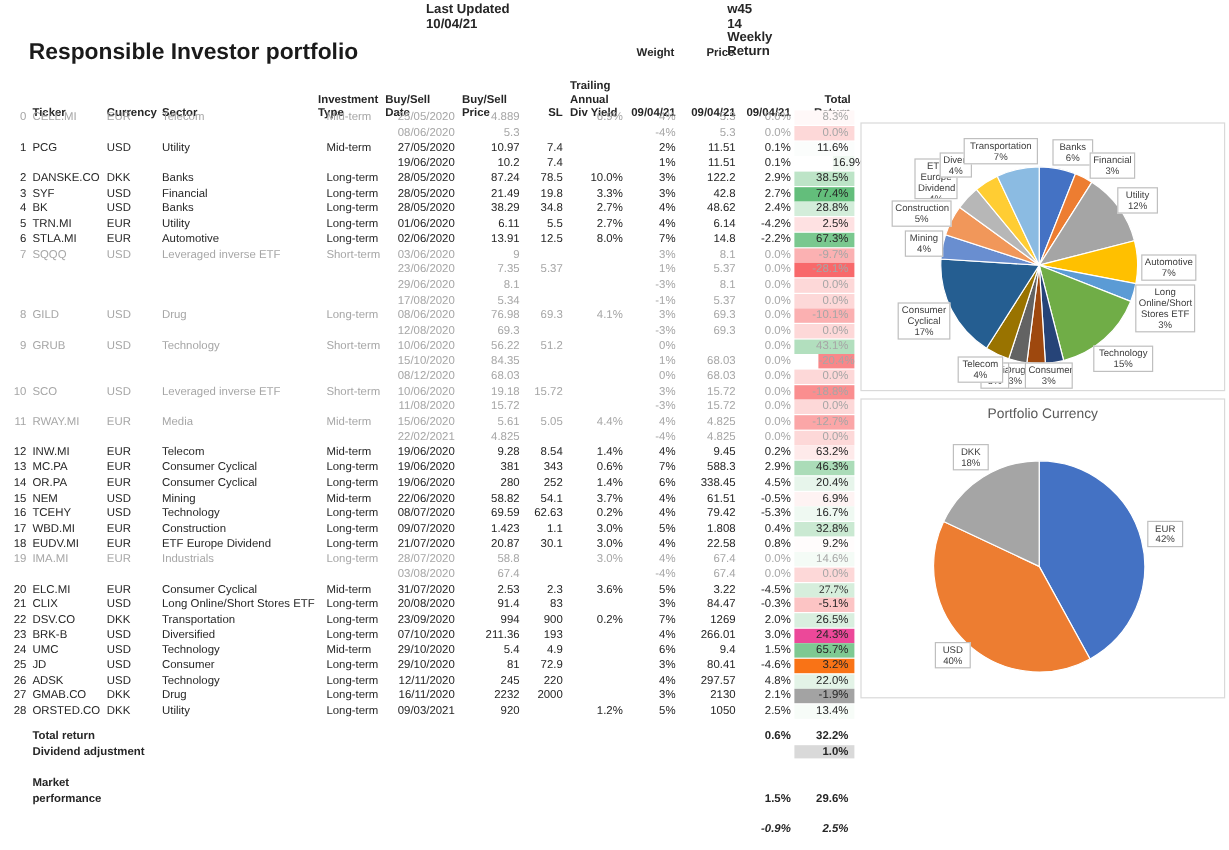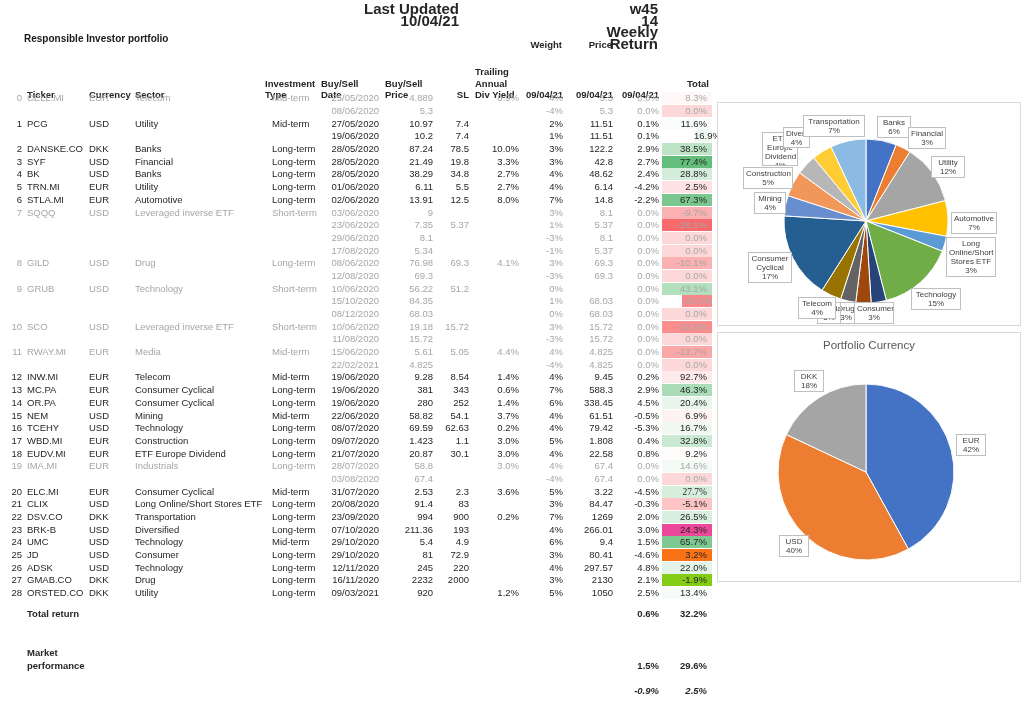--- a/index.html
+++ b/index.html
@@ -1,19 +1,19 @@
 <!DOCTYPE html>
 <html><head>
 <meta charset="utf-8">
 <style>
   html,body{margin:0;padding:0;background:#fff;}
   #root{position:relative;width:1024px;height:708px;background:#fff;overflow:hidden;
         font-family:"Liberation Sans",sans-serif;color:#262626;}
-  #title{position:absolute;left:24px;top:33px;font-size:10px;font-weight:bold;color:#1a1a1a;}
-  .hnote{position:absolute;text-align:right;font-size:15px;font-weight:bold;line-height:11.5px;}
+  #title{position:absolute;left:24px;top:33px;font-size:19px;font-weight:bold;color:#1a1a1a;}
+  .hnote{position:absolute;text-align:left;font-size:11px;font-weight:bold;line-height:11.5px;}
   .hlabel{position:absolute;font-size:9.5px;font-weight:bold;text-align:right;}
   .grid{display:grid;grid-template-columns:16px 62px 46px 130px 56px 64px 54px 36px 50px 44px 50px 46px 50px;}
   #thead{position:absolute;left:8px;top:46px;width:704px;align-items:end;
          font-size:9.5px;font-weight:bold;line-height:11.5px;}
   #thead .hc{padding:0 3px;margin-top:20px;}
   #tlines{position:absolute;left:8px;top:92px;width:704px;}
   .line{height:12.7px;align-items:center;font-size:9.5px;line-height:12px;white-space:nowrap;}
   .inactive{color:#A6A6A6;}
   .cl{text-align:left;padding-left:3px;overflow:visible;}
   .cr{text-align:right;padding-right:3px;}
@@ -409,21 +409,21 @@
         <div class="cl">EUR</div>
         <div class="cl">Telecom</div>
         <div class="cl pad">Mid-term</div>
         <div class="cr">19/06/2020</div>
         <div class="cr">9.28</div>
         <div class="cr">8.54</div>
         <div class="cr">1.4%</div>
         <div class="cr">4%</div>
         <div class="cr">9.45</div>
         <div class="cr">0.2%</div>
-        <div class="cr tot" style="background: rgb(254, 234, 234);">92.7%</div>
+        <div class="cr tot" style="background: rgb(254, 234, 234);">63.2%</div>
       </div>
       <div class="line grid">
         <div class="cr num">13</div>
         <div class="cl">MC.PA</div>
         <div class="cl">EUR</div>
         <div class="cl">Consumer Cyclical</div>
         <div class="cl pad">Long-term</div>
         <div class="cr">19/06/2020</div>
         <div class="cr">381</div>
         <div class="cr">343</div>
@@ -649,21 +649,21 @@
         <div class="cl">DKK</div>
         <div class="cl">Drug</div>
         <div class="cl pad">Long-term</div>
         <div class="cr">16/11/2020</div>
         <div class="cr">2232</div>
         <div class="cr">2000</div>
         <div class="cr"></div>
         <div class="cr">3%</div>
         <div class="cr">2130</div>
         <div class="cr">2.1%</div>
-        <div class="cr tot" style="background: #84cc16;">-1.9%</div>
+        <div class="cr tot" style="background: #a3a3a3;">-1.9%</div>
       </div>
       <div class="line grid">
         <div class="cr num">28</div>
         <div class="cl">ORSTED.CO</div>
         <div class="cl">DKK</div>
         <div class="cl">Utility</div>
         <div class="cl pad">Long-term</div>
         <div class="cr">09/03/2021</div>
         <div class="cr">920</div>
         <div class="cr"></div>
@@ -672,20 +672,24 @@
         <div class="cr">1050</div>
         <div class="cr">2.5%</div>
         <div class="cr tot" style="background: rgb(247, 252, 248);">13.4%</div>
       </div>
     </div>
 
   <div class="grid abs sum" style="top:607px">
     <div class="slabel">Total return</div>
     <div class="sv1">0.6%</div>
     <div class="sv2">32.2%</div>
+  </div>
+  <div class="grid abs sum" style="top:620px">
+    <div class="slabel">Dividend adjustment</div>
+    <div class="sv2 graycell">1.0%</div>
   </div>
   <div class="grid abs sum" style="top:646px">
     <div class="slabel">Market</div>
   </div>
   <div class="grid abs sum" style="top:659px">
     <div class="slabel">performance</div>
     <div class="sv1">1.5%</div>
     <div class="sv2">29.6%</div>
   </div>
   <div class="grid abs sum it" style="top:684px">

